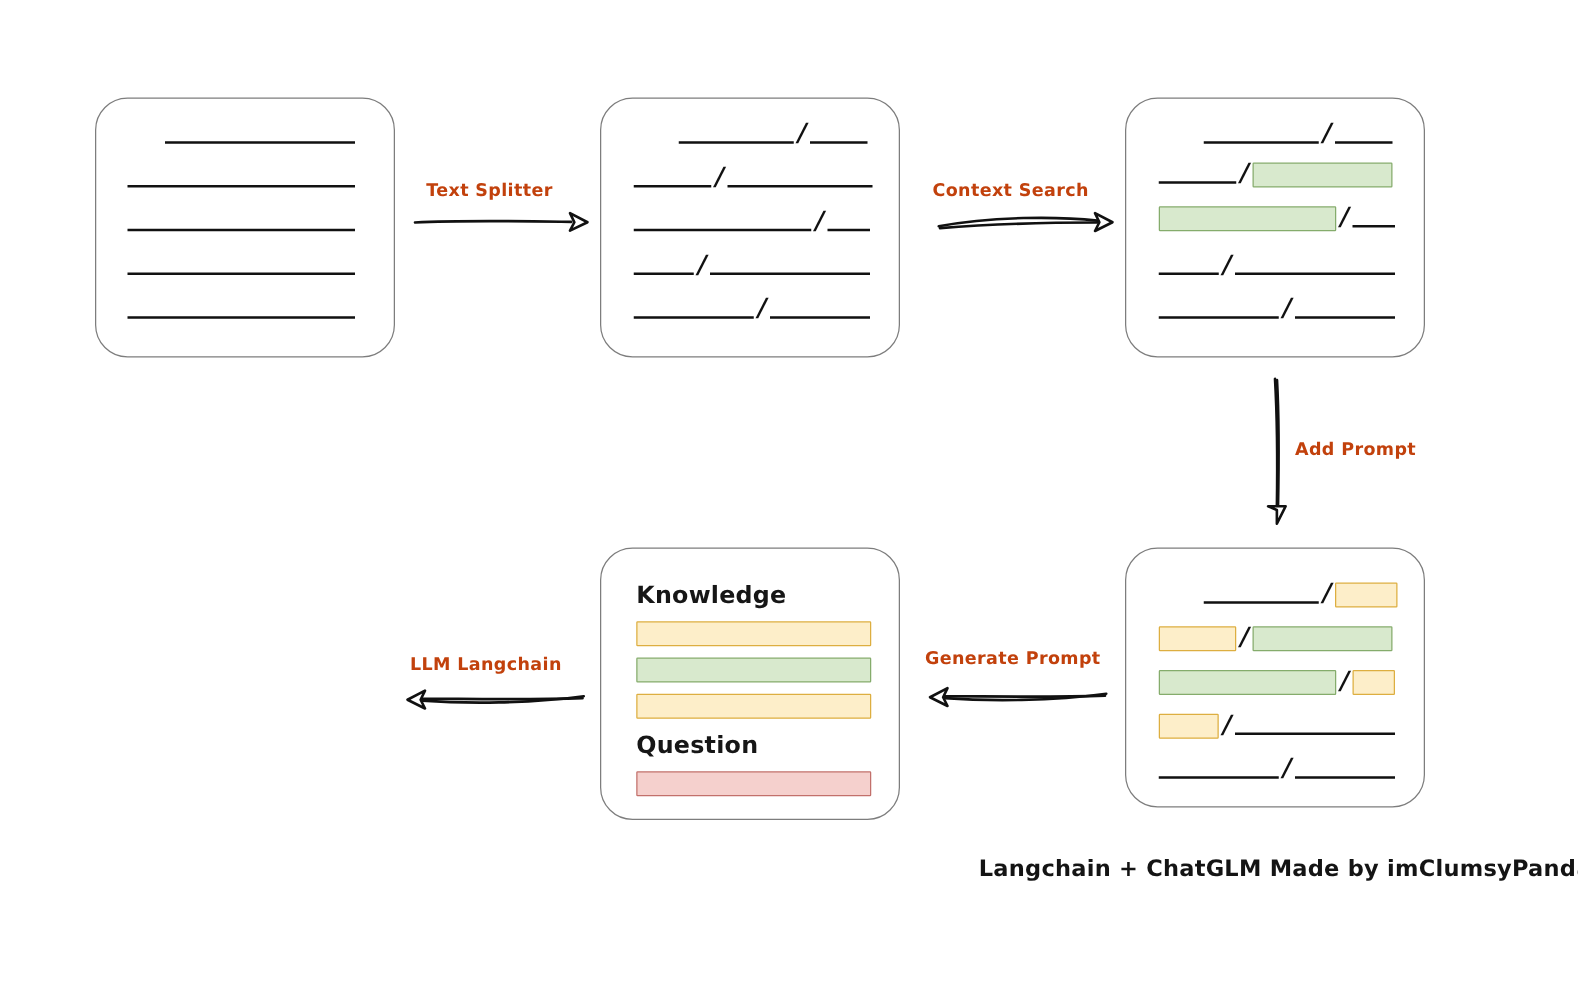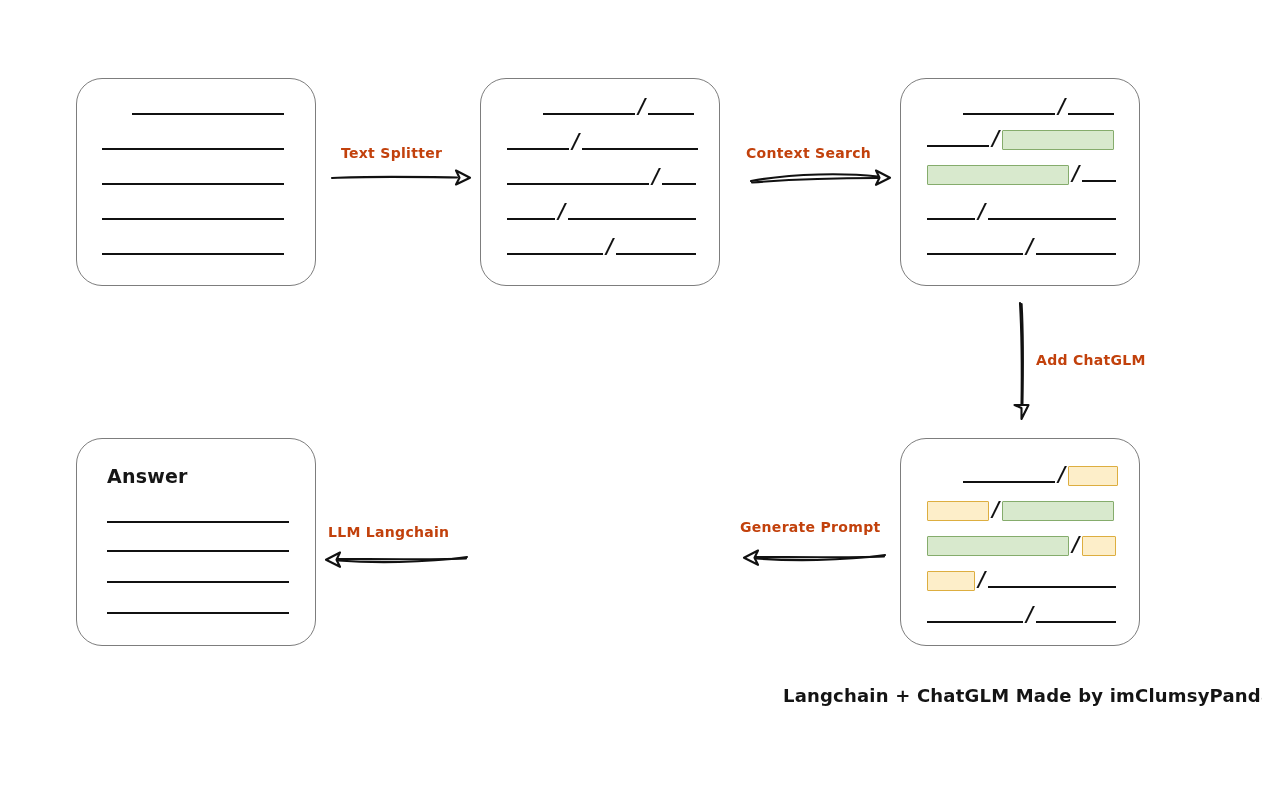--- a/index.html
+++ b/index.html
@@ -188,21 +188,21 @@
       <span class="seg-slash">/</span>
       <span class="seg-line" style="width:128px;"></span>
     </div>
     <div class="row" style="left:26px; top:160px;">
       <span class="seg-line" style="width:96px;"></span>
       <span class="seg-slash">/</span>
       <span class="seg-line" style="width:80px;"></span>
     </div>
   </div>
 
-  <div class="arrow-label" style="left:1036px; top:352px;">Add ChatGLM</div>
+  <div class="arrow-label" style="left:1036px; top:352px;">Add Prompt</div>
   <svg class="arrow" style="left:1012px; top:302px;" width="26" height="118" viewBox="0 0 26 118">
     <path d="M8,1 C10,36 10,72 9.5,104"></path>
     <path d="M9.6,2 C11.6,38 11,74 10.4,104"></path>
     <polygon points="2.5,103 16.5,103 9.5,117 9.5,106"></polygon>
   </svg>
 
   <div class="card" style="left:900px; top:438px; width:240px; height:208px;">
     <div class="row" style="left:62px; top:28px;">
       <span class="seg-line" style="width:92px;"></span>
       <span class="seg-slash">/</span>
@@ -230,39 +230,32 @@
     </div>
   </div>
 
   <div class="arrow-label" style="left:740px; top:519px;">Generate Prompt</div>
   <svg class="arrow" style="left:738px; top:546px;" width="148" height="26" viewBox="0 0 148 26">
     <path d="M147,9 C104,15 52,15 18,12.5"></path>
     <path d="M146,10.5 C102,12 50,11 18,11"></path>
     <polygon points="20,4.5 6,11.8 20,18.8 16.5,11.8"></polygon>
   </svg>
 
+  <div class="card" style="left:480px; top:438px; width:240px; height:218px;">
+    <div class="card-title" style="left:28px; top:26px;">Knowledge</div>
+    <div class="bar chip-yellow" style="left:28px; top:58px; width:188px;"></div>
+    <div class="bar chip-green" style="left:28px; top:87px; width:188px;"></div>
+    <div class="bar chip-yellow" style="left:28px; top:116px; width:188px;"></div>
+    <div class="card-title" style="left:28px; top:146px;">Question</div>
+    <div class="bar chip-red" style="left:28px; top:178px; width:188px;"></div>
+  </div>
 
   <div class="arrow-label" style="left:328px; top:524px;">LLM Langchain</div>
   <svg class="arrow" style="left:318px; top:548px;" width="150" height="26" viewBox="0 0 150 26">
     <path d="M149,9 C106,15 54,15 20,12.5"></path>
     <path d="M148,10.5 C104,12 52,11 20,11"></path>
     <polygon points="22,4.5 8,11.8 22,18.8 18.5,11.8"></polygon>
   </svg>
 
-  <div class="card" style="left:76px; top:438px; width:240px; height:208px;">
-    <div class="card-title" style="left:30px; top:26px;">Answer</div>
-    <div class="row" style="left:30px; top:68px;">
-      <span class="seg-line" style="width:182px;"></span>
-    </div>
-    <div class="row" style="left:30px; top:97px;">
-      <span class="seg-line" style="width:182px;"></span>
-    </div>
-    <div class="row" style="left:30px; top:128px;">
-      <span class="seg-line" style="width:182px;"></span>
-    </div>
-    <div class="row" style="left:30px; top:159px;">
-      <span class="seg-line" style="width:182px;"></span>
-    </div>
-  </div>
 
   <div class="footer-note" style="left:783px; top:685px;">Langchain + ChatGLM Made by imClumsyPanda</div>
 
 </div>
 
 </body></html>

